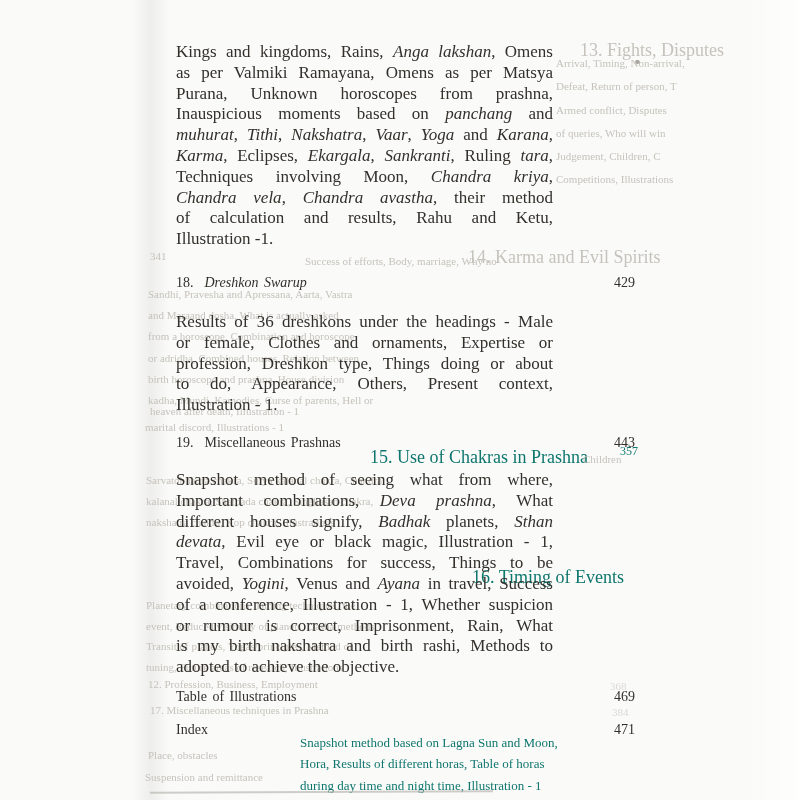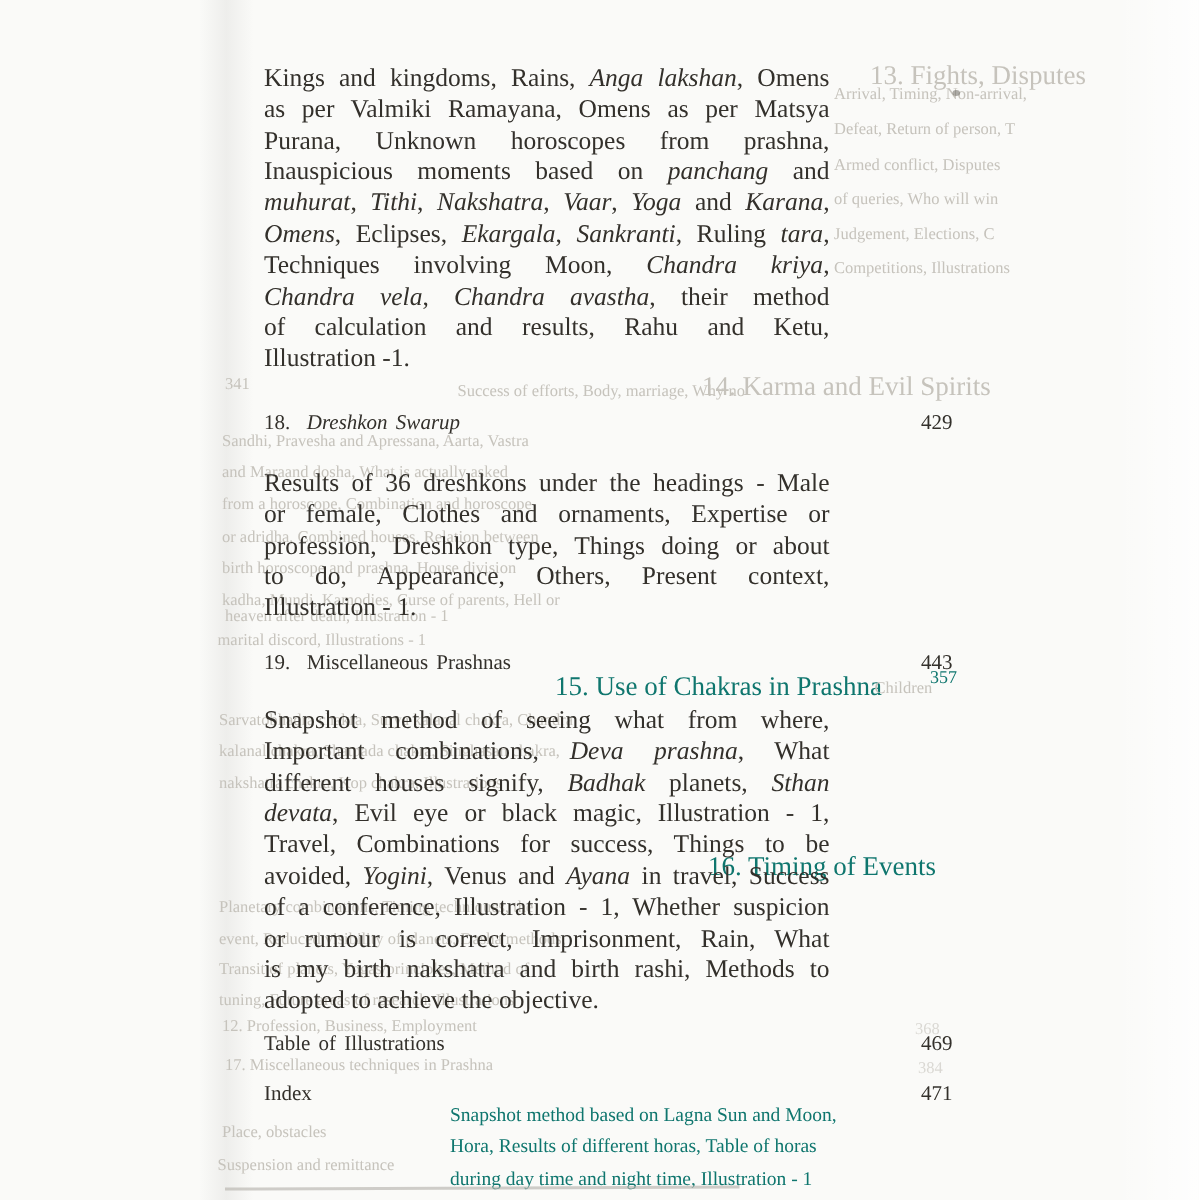--- a/index.html
+++ b/index.html
@@ -51,21 +51,21 @@
 
   <div class="binding-shadow"></div>
   <div class="right-edge"></div>
 
   <div class="bleed bleed-h" style="left:580px;top:40px;">13. Fights, Disputes</div>
   <div class="bleed" style="left:556px;top:52px;width:200px;height:168px;line-height:23.3px;overflow:hidden;">
       <div class="bline">Arrival, Timing, Non-arrival,</div>
       <div class="bline">Defeat, Return of person, T</div>
       <div class="bline">Armed conflict, Disputes</div>
       <div class="bline">of queries, Who will win</div>
-      <div class="bline">Judgement, Elections, C</div>
+      <div class="bline">Judgement, Children, C</div>
       <div class="bline">Competitions, Illustrations</div>
     </div>
 
   <div class="bleed" style="left:150px;top:250px;">341</div>
   <div class="bleed bleed-h" style="left:468px;top:247px;">14. Karma and Evil Spirits</div>
   <div class="bleed" style="left:148px;top:284px;width:512px;line-height:21.2px;">
       <div class="bline">Sandhi, Pravesha and Apressana, Aarta, Vastra</div>
       <div class="bline">and Maraand dosha, What is actually asked</div>
       <div class="bline">from a horoscope, Combination and horoscope</div>
       <div class="bline">or adridha, Combined houses, Relation between</div>
@@ -107,21 +107,21 @@
     </div>
   <div class="bleed" style="left:148px;top:749px;">Place, obstacles</div>
   <div class="bleed" style="left:145px;top:771px;">Suspension and remittance</div>
 
   <div class="para" style="top:42px;">
       <div class="jline"><span>Kings and kingdoms, Rains, </span><em>Anga lakshan</em><span>, Omens</span></div>
       <div class="jline"><span>as per Valmiki Ramayana, Omens as per Matsya</span></div>
       <div class="jline"><span>Purana, Unknown horoscopes from prashna,</span></div>
       <div class="jline"><span>Inauspicious moments based on </span><em>panchang</em><span> and</span></div>
       <div class="jline"><em>muhurat</em><span>, </span><em>Tithi</em><span>, </span><em>Nakshatra</em><span>, </span><em>Vaar</em><span>, </span><em>Yoga</em><span> and </span><em>Karana</em><span>,</span></div>
-      <div class="jline"><em>Omens</em><span>, Eclipses, </span><em>Ekargala</em><span>, </span><em>Sankranti</em><span>, Ruling </span><em>tara</em><span>,</span></div>
+      <div class="jline"><em>Karma</em><span>, Eclipses, </span><em>Ekargala</em><span>, </span><em>Sankranti</em><span>, Ruling </span><em>tara</em><span>,</span></div>
       <div class="jline"><span>Techniques involving Moon, </span><em>Chandra kriya</em><span>,</span></div>
       <div class="jline"><em>Chandra vela</em><span>, </span><em>Chandra avastha</em><span>, their method</span></div>
       <div class="jline"><span>of calculation and results, Rahu and Ketu,</span></div>
       <div class="jline jlast"><span>Illustration -1.</span></div>
     </div>
 
   <div class="toc-row" style="top:275px;">
     <span>
       <span class="entry-num">18.</span><em>Dreshkon Swarup</em>
     </span>

